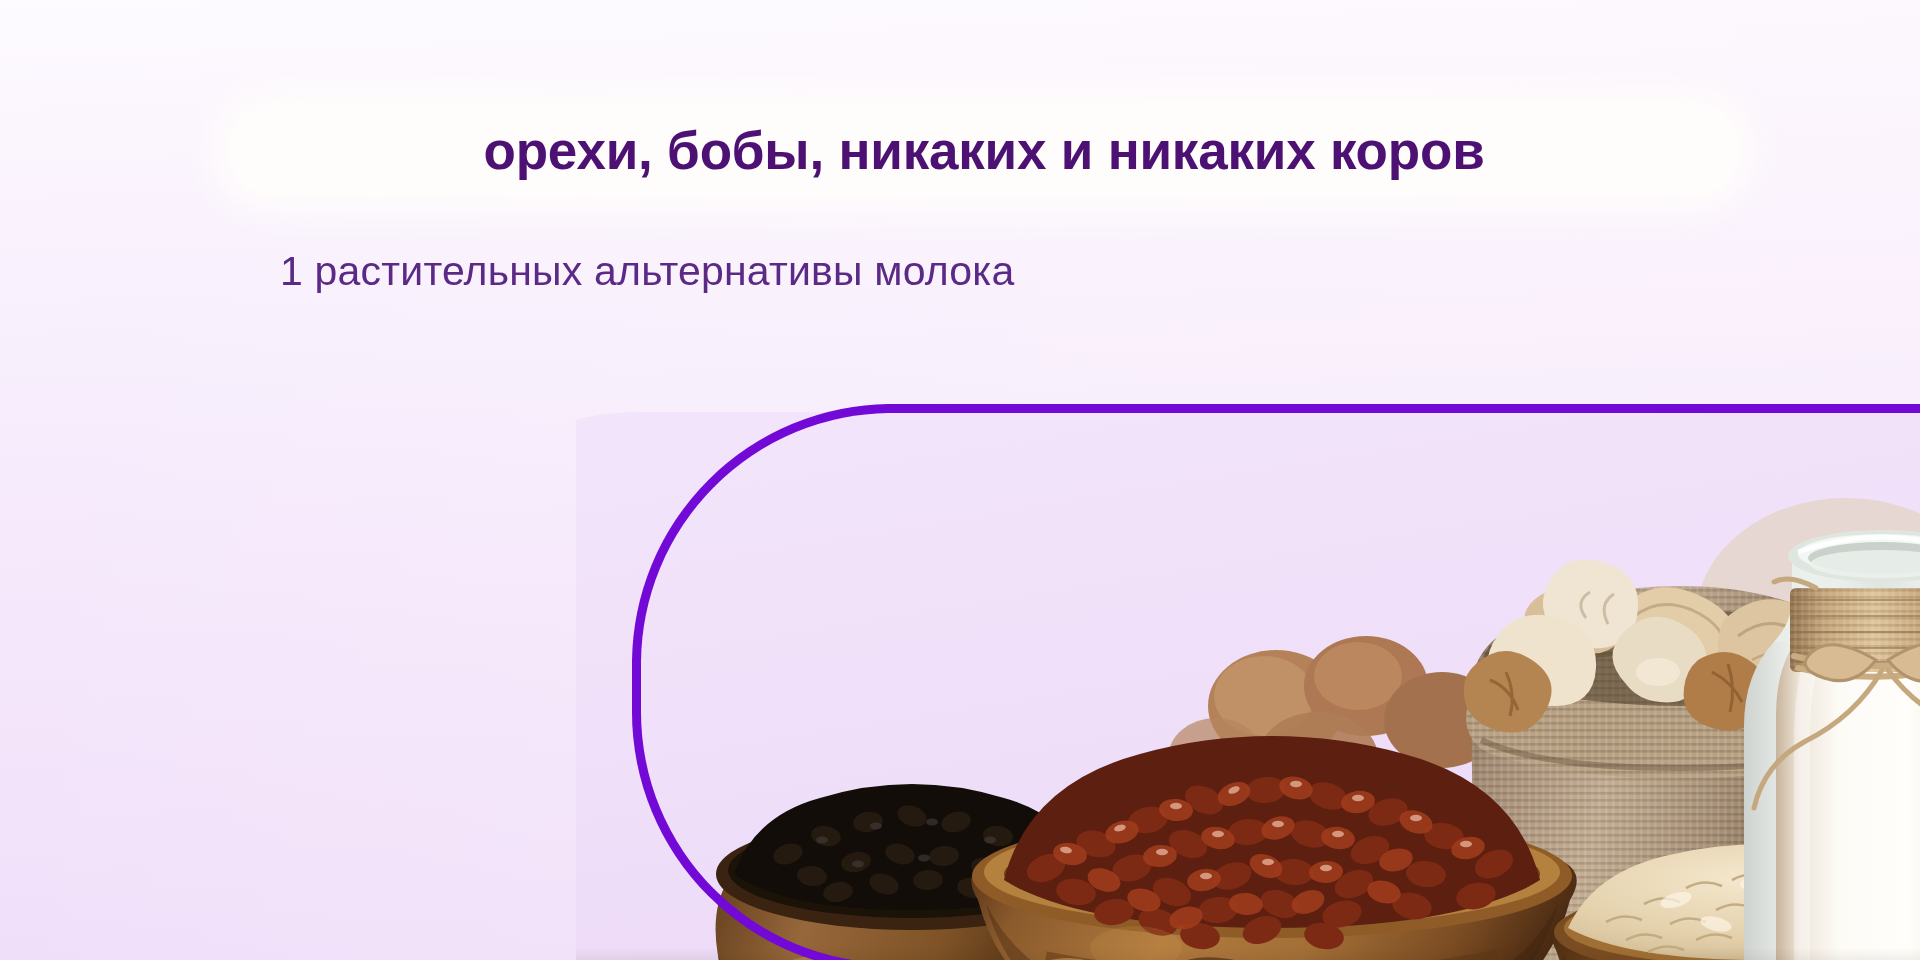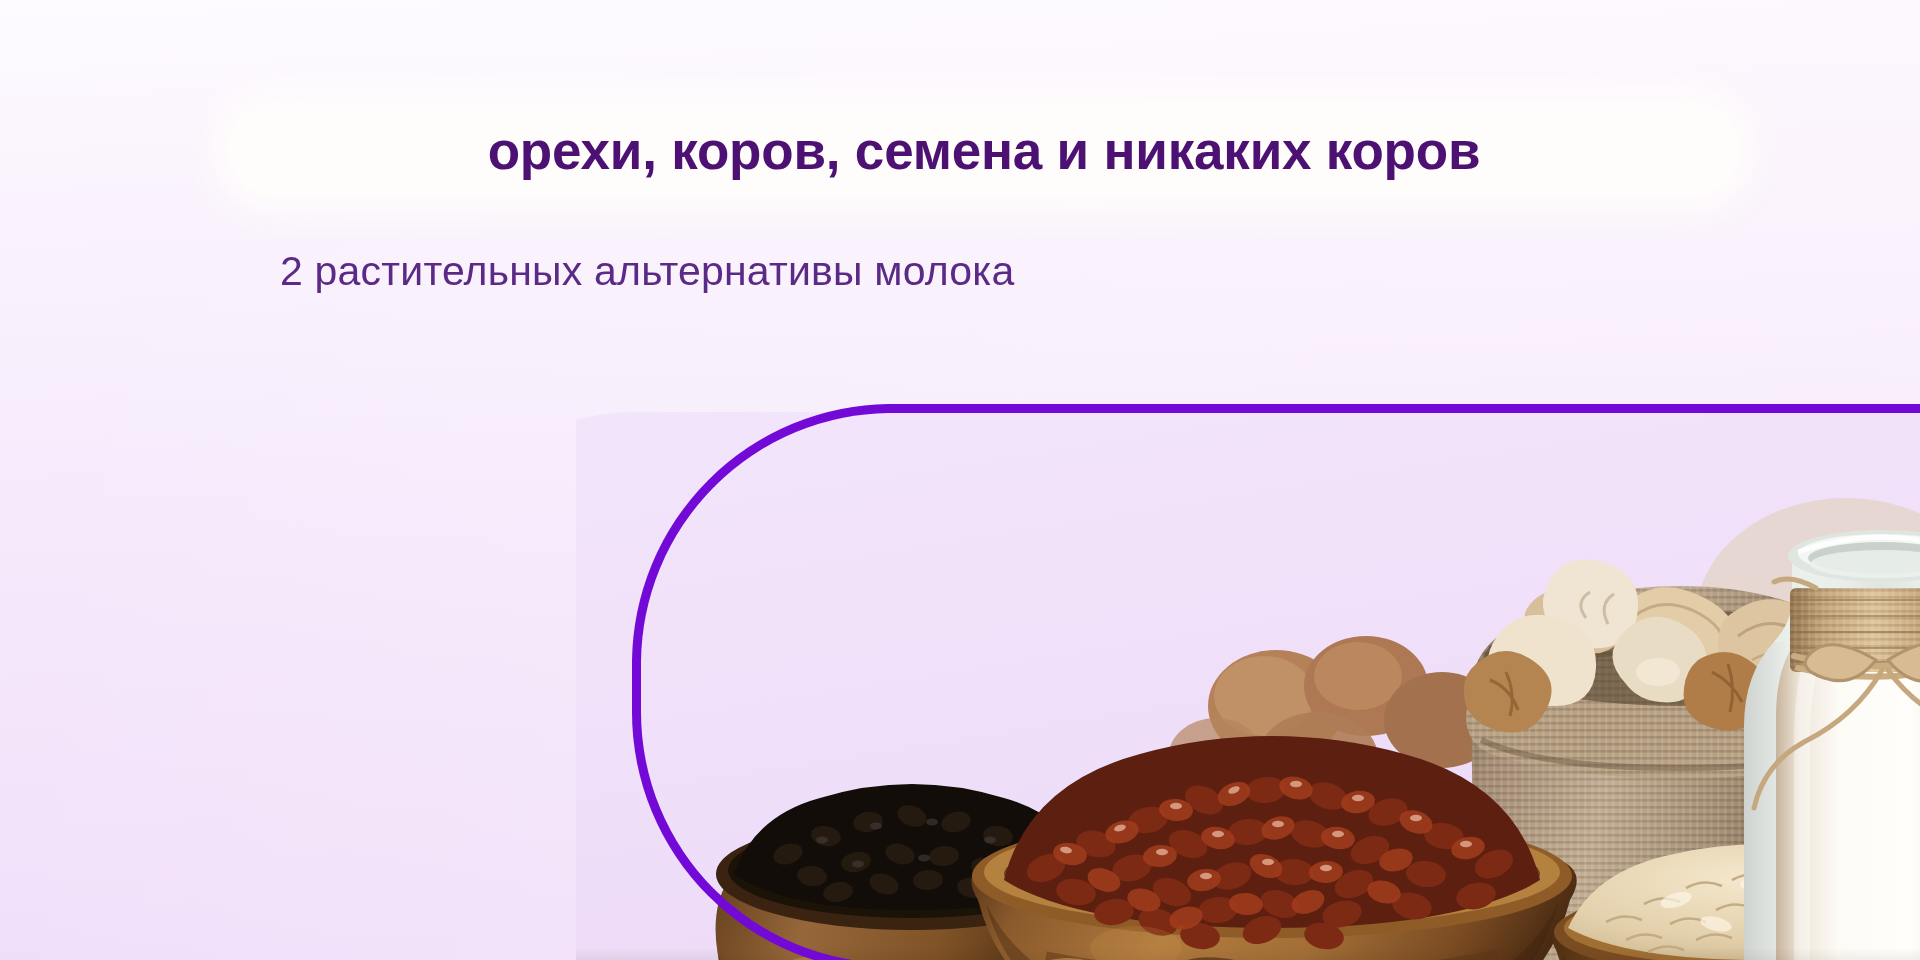--- a/index.html
+++ b/index.html
@@ -574,15 +574,15 @@
 
           <rect x="0" y="660" width="1420" height="100" fill="url(#darkfloor)"></rect>
         </g>
       </svg>
     </div>
 
     <div class="frame-border"></div>
   </div>
 
   <div class="title-pill"></div>
-  <div class="title-text">орехи, коров, семена и никаких коров</div>
-  <div class="subtitle">2 растительных альтернативы молока</div>
+  <div class="title-text">орехи, бобы, никаких и никаких коров</div>
+  <div class="subtitle">1 растительных альтернативы молока</div>
 </div>
 
 </body></html>

